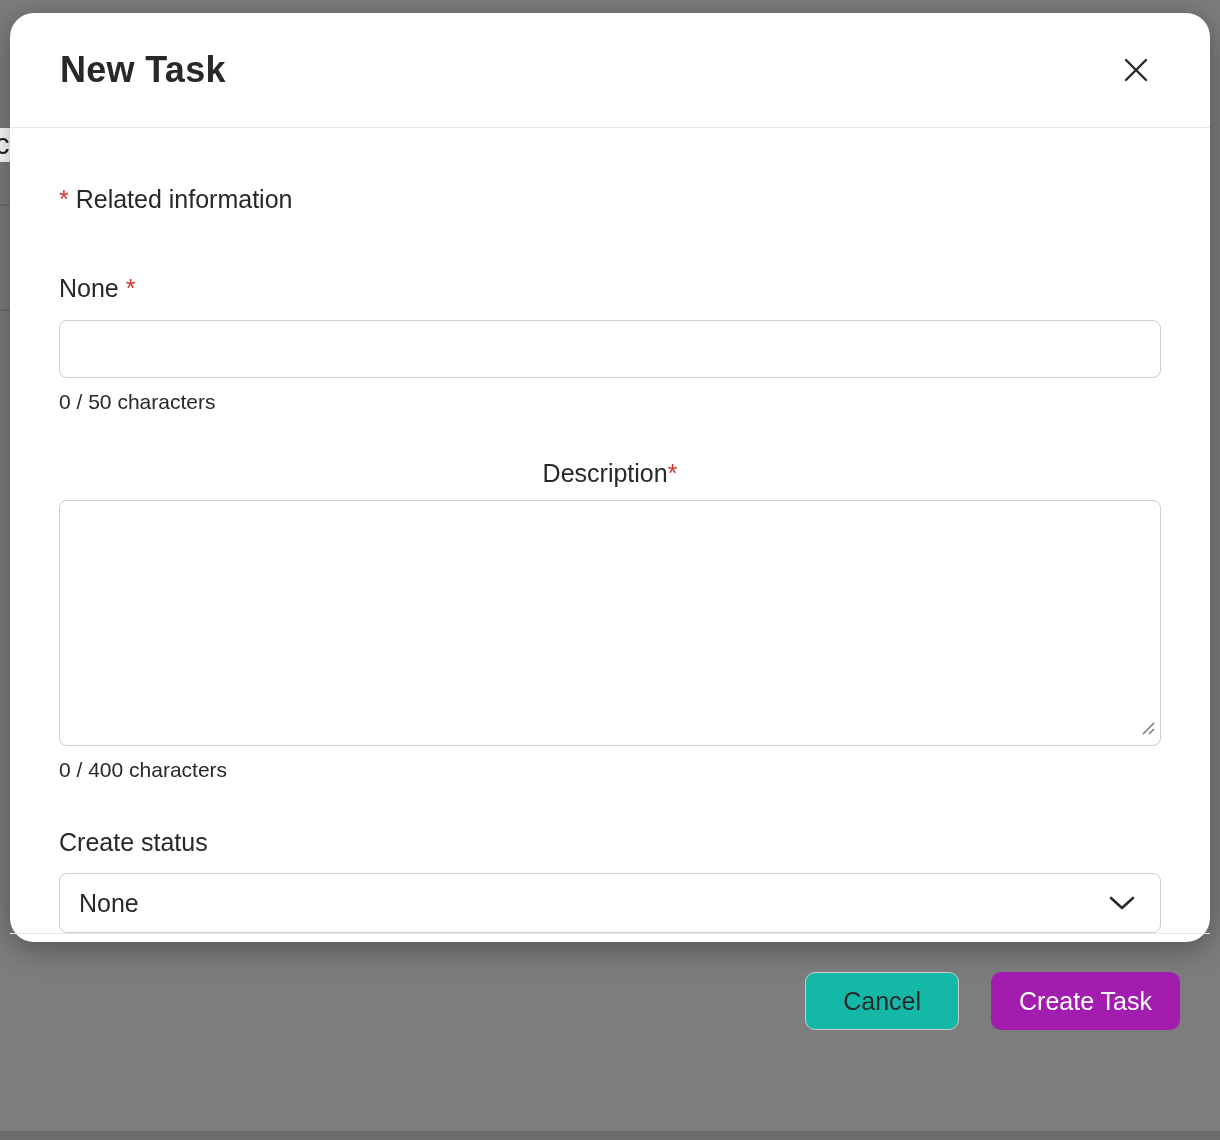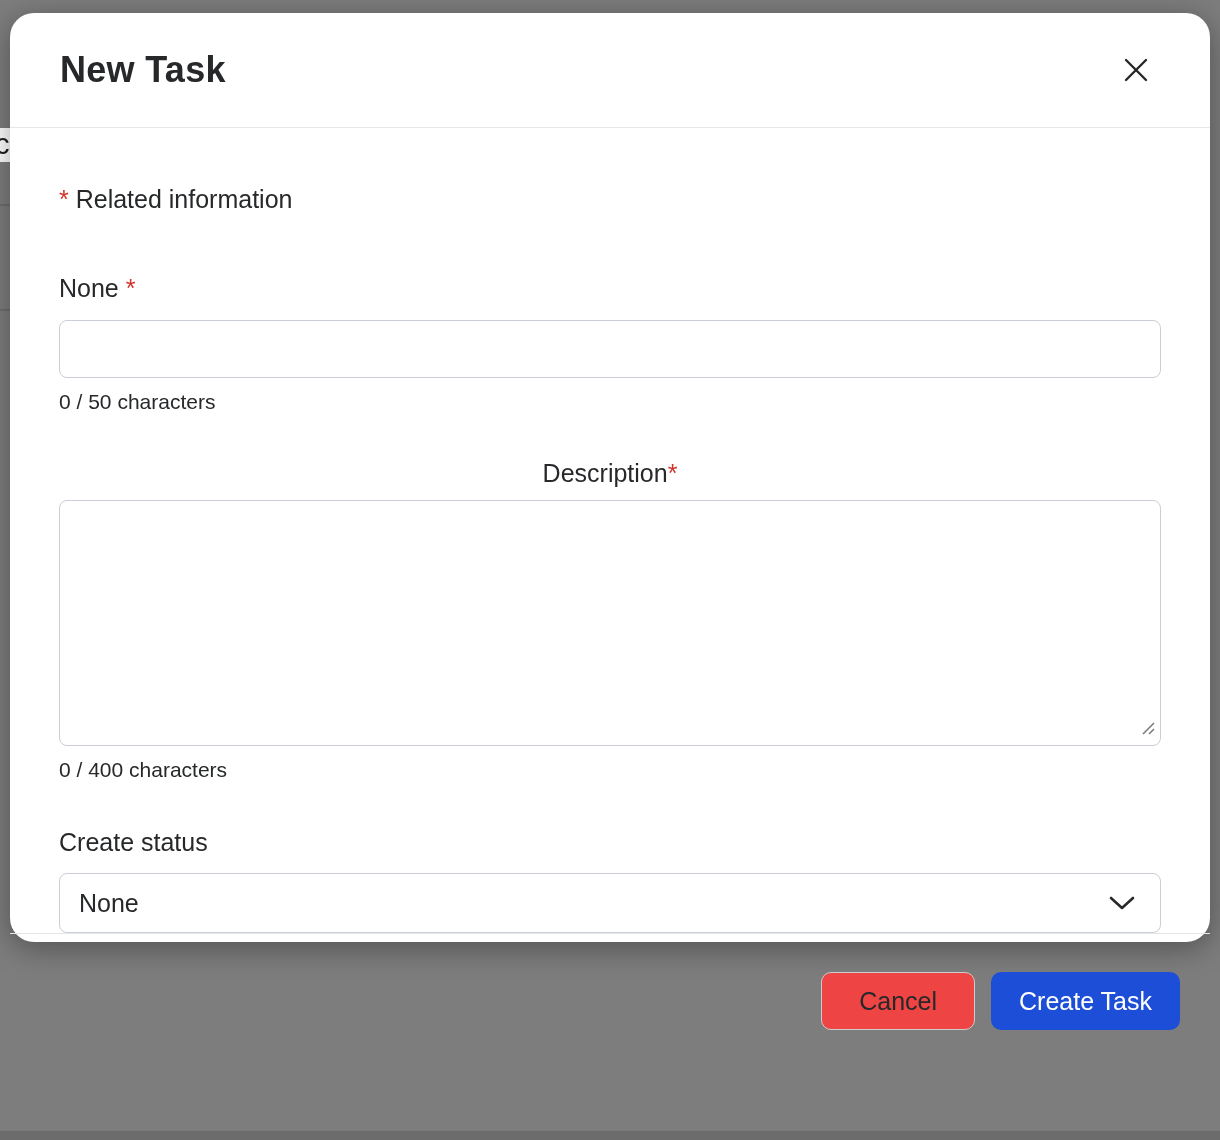--- a/index.html
+++ b/index.html
@@ -115,27 +115,27 @@
   }
   .btn {
     height: 58px;
     font-family: "Liberation Sans", sans-serif;
     font-size: 25px;
     border-radius: 10px;
     cursor: pointer;
     display: inline-flex; align-items: center; justify-content: center;
   }
   .btn-cancel {
-    background: #ef4444; color: #26282a;
+    background: #14b8a6; color: #26282a;
     border: 1.5px solid #cccccc;
     padding: 0 37px;
-    margin-right: 16px;
+    margin-right: 32px;
   }
   .btn-create {
-    background: #1d4ed8; color: #ffffff;
+    background: #a21caf; color: #ffffff;
     border: none;
     padding: 0 28px;
   }
 </style>
 </head>
 <body>
 
 <div class="bg-artifact bg-bottom-band"></div>
 <div class="bg-artifact bg-left-line-1"></div>
 <div class="bg-artifact bg-left-line-2"></div>

